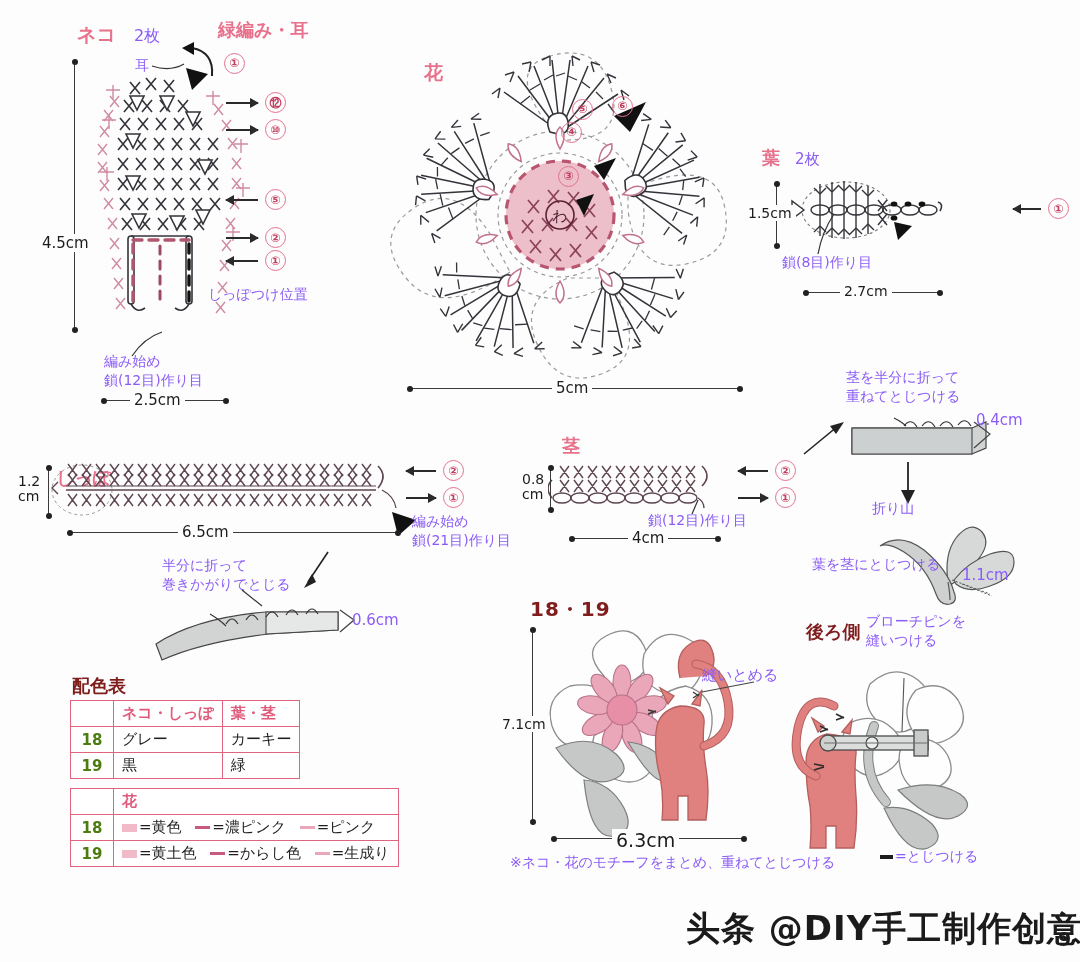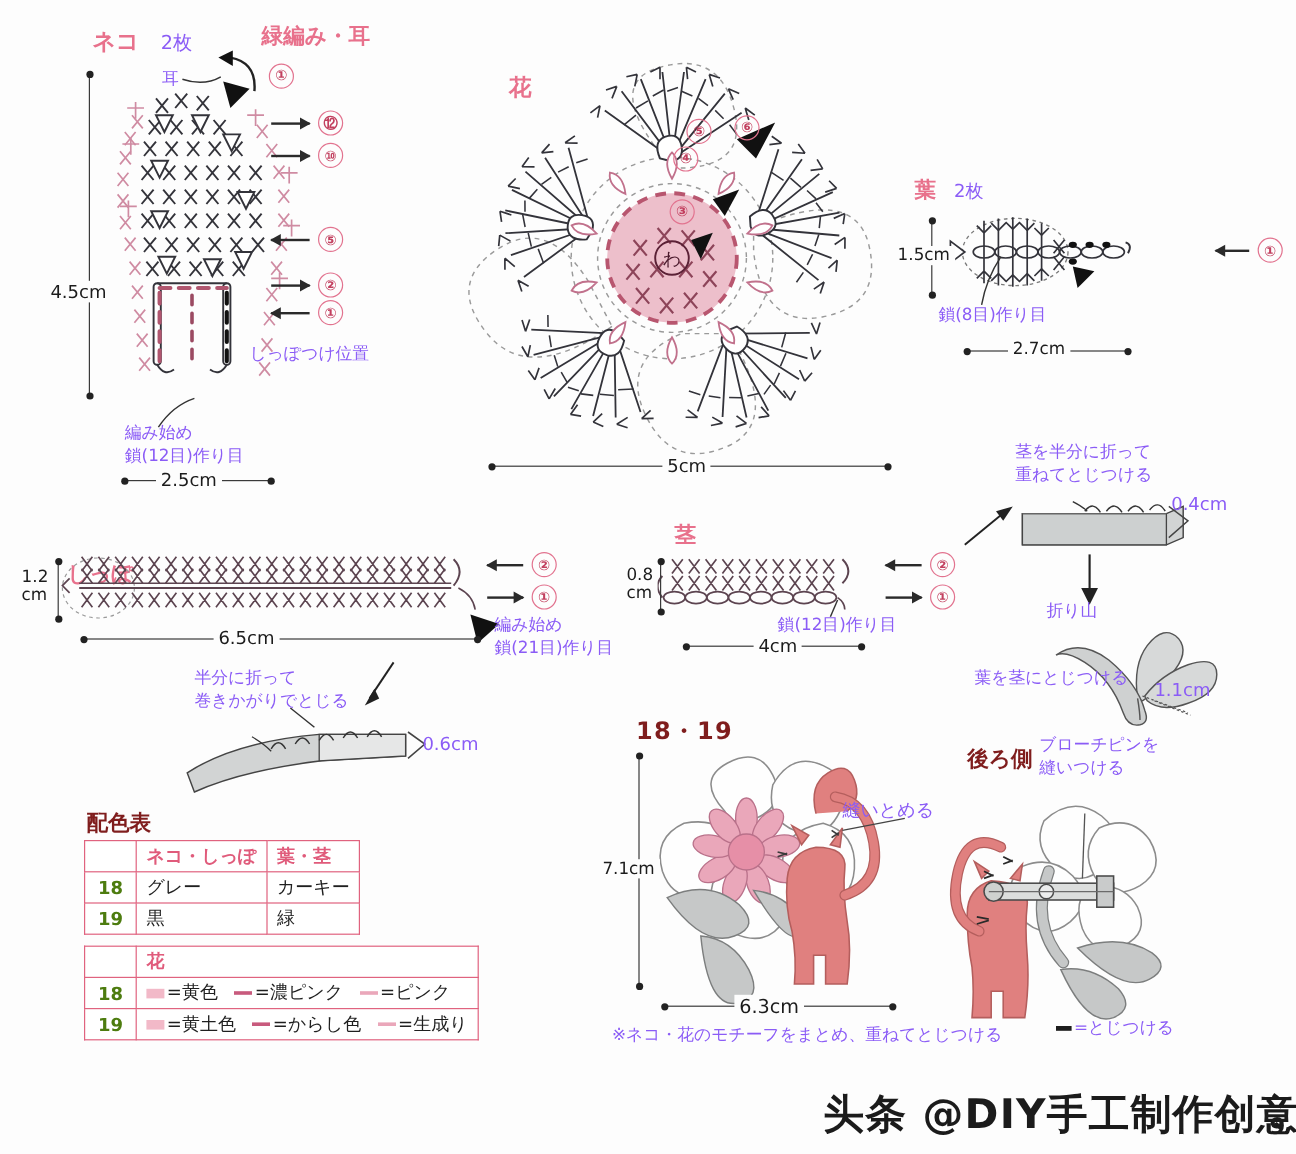--- a/index.html
+++ b/index.html
@@ -684,21 +684,21 @@
       <path d="M108,90 l8,2 M108,94 l8,-3"></path>
     </g>
     <path d="M162,72 L214,62" stroke="#444" stroke-width="1.1" fill="none"></path>
   </svg>
 
   <div class="abs blk" style="left:702px;top:666px;font-size:15px;">縫いとめる</div>
 
   <div class="dimv" style="left:532px;top:630px;height:192px;"></div>
   <div class="dimlabel" style="left:498px;top:716px;font-size:14px;">7.1cm</div>
   <div class="dimh" style="left:554px;top:838px;width:190px;"></div>
-  <div class="dimlabel" style="left:612px;top:829px;font-size:16px;">6.3cm</div>
+  <div class="dimlabel" style="left:612px;top:829px;font-size:19px;">6.3cm</div>
 
   <div class="abs blk" style="left:510px;top:854px;font-size:14px;">※ネコ・花のモチーフをまとめ、重ねてとじつける</div>
 
   <div class="abs hd2" style="left:806px;top:620px;font-size:18px;">後ろ側</div>
   <div class="abs blk" style="left:866px;top:612px;font-size:14px;line-height:1.35;white-space:pre-line;">ブローチピンを
 縫いつける</div>
 
   <svg class="abs" style="left:792px;top:648px;" width="220" height="200">
 
     <g fill="#fefefe" stroke="#8c8c8c" stroke-width="1.3">

